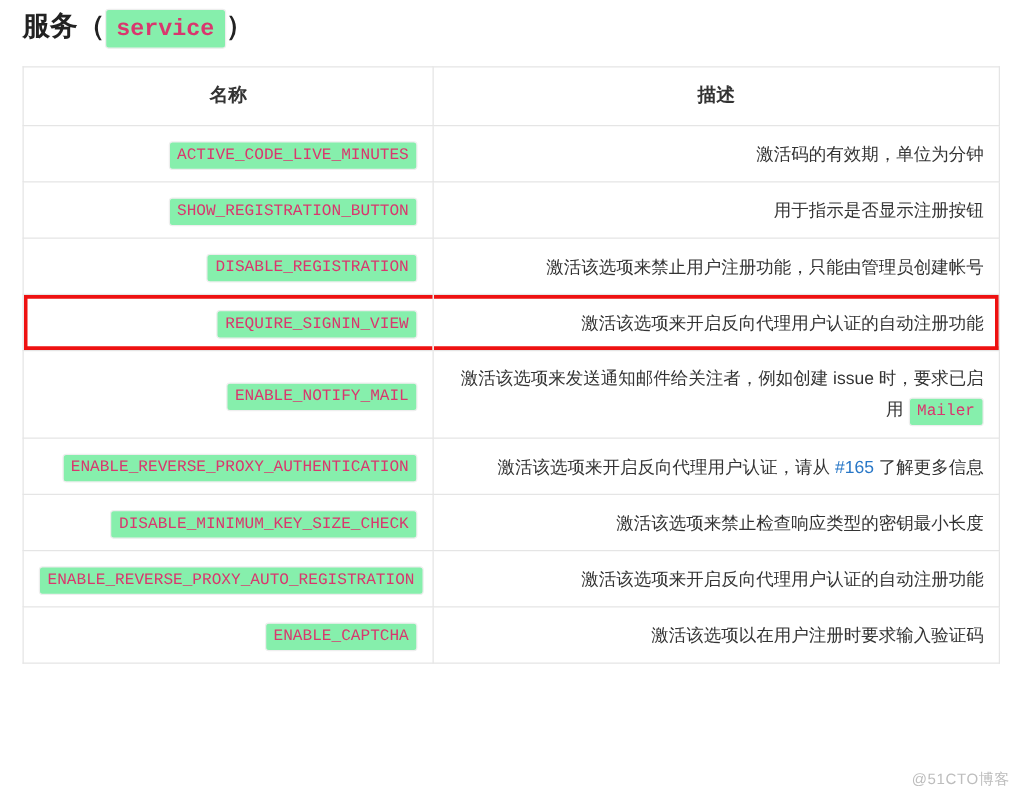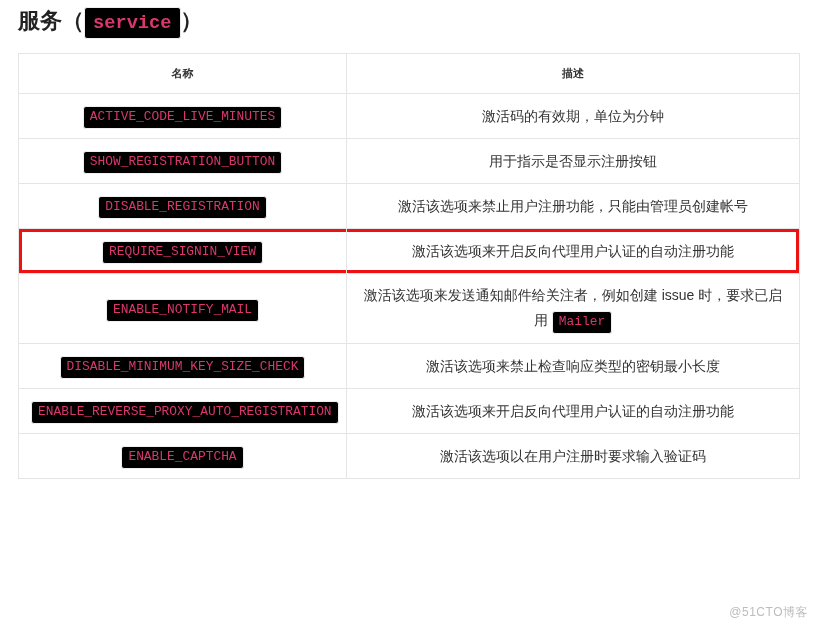--- a/index.html
+++ b/index.html
@@ -14,61 +14,61 @@
   }
   h2 {
     font-size: 22px;
     font-weight: 700;
     margin: 6px 0 14px 0;
     color: #222;
   }
   .code {
     font-family: Consolas, Monaco, "Courier New", monospace;
     font-size: 0.92em;
-    background: #000000;
+    background: #86efac;
     color: #d9376e;
     border: 1px solid #eee;
     border-radius: 3px;
     padding: 1px 6px 2px 6px;
     display: inline-block;
     line-height: 1.4;
   }
   h2 .code { font-size: 0.85em; padding: 2px 8px; }
   table {
     width: 100%;
     border-collapse: collapse;
     table-layout: fixed;
   }
   th, td {
     border: 1px solid #e5e5e5;
     padding: 9px 12px;
-    text-align: center;
+    text-align: right;
     vertical-align: middle;
     line-height: 1.75;
   }
   th {
     text-align: center;
     font-weight: 700;
-    font-size: 11px;
+    font-size: 15px;
     background: #fff;
     padding: 10px 12px;
   }
   col.name-col { width: 42%; }
   col.desc-col { width: 58%; }
   .highlight-row td:first-child {
     box-shadow: inset 3px 3px 0 0 #e11, inset 0 -3px 0 0 #e11;
   }
   .highlight-row td:last-child {
     box-shadow: inset -3px 3px 0 0 #e11, inset 0 -3px 0 0 #e11;
   }
   a.link { color: #2877c7; text-decoration: none; }
   .watermark {
     position: fixed;
     right: 10px;
-    bottom: 14px;
+    bottom: 3px;
     color: #bdbdbd;
     font-size: 12px;
     letter-spacing: 0.5px;
     pointer-events: none;
   }
 </style>
 </head>
 <body>
 
 <h2>
@@ -101,20 +101,24 @@
       </tr>
       <tr class="highlight-row">
         <td><span class="code">REQUIRE_SIGNIN_VIEW</span></td>
         <td><span>激活该选项来开启反向代理用户认证的自动注册功能</span></td>
       </tr>
       <tr>
         <td><span class="code">ENABLE_NOTIFY_MAIL</span></td>
         <td><span>激活该选项来发送通知邮件给关注者，例如创建 issue 时，要求已启用 </span><span class="code">Mailer</span></td>
       </tr>
       <tr>
+        <td><span class="code">ENABLE_REVERSE_PROXY_AUTHENTICATION</span></td>
+        <td><span>激活该选项来开启反向代理用户认证，请从 </span><a class="link" href="#">#165</a><span> 了解更多信息</span></td>
+      </tr>
+      <tr>
         <td><span class="code">DISABLE_MINIMUM_KEY_SIZE_CHECK</span></td>
         <td><span>激活该选项来禁止检查响应类型的密钥最小长度</span></td>
       </tr>
       <tr>
         <td><span class="code">ENABLE_REVERSE_PROXY_AUTO_REGISTRATION</span></td>
         <td><span>激活该选项来开启反向代理用户认证的自动注册功能</span></td>
       </tr>
       <tr>
         <td><span class="code">ENABLE_CAPTCHA</span></td>
         <td><span>激活该选项以在用户注册时要求输入验证码</span></td>

